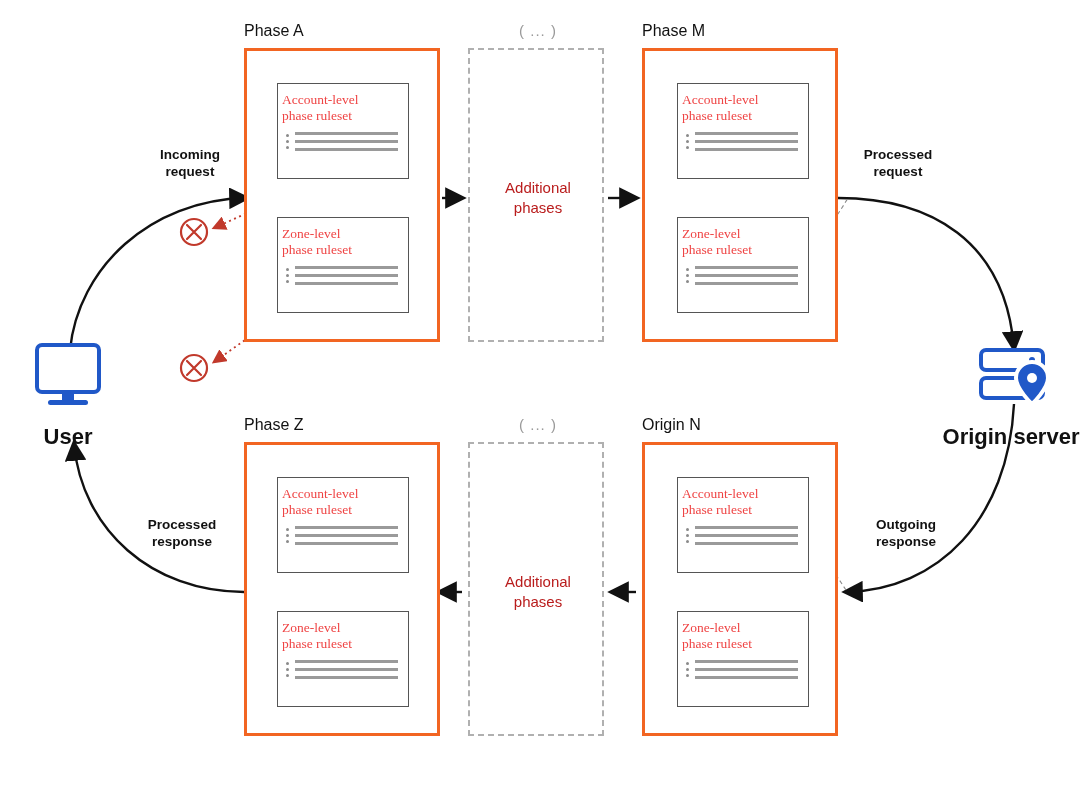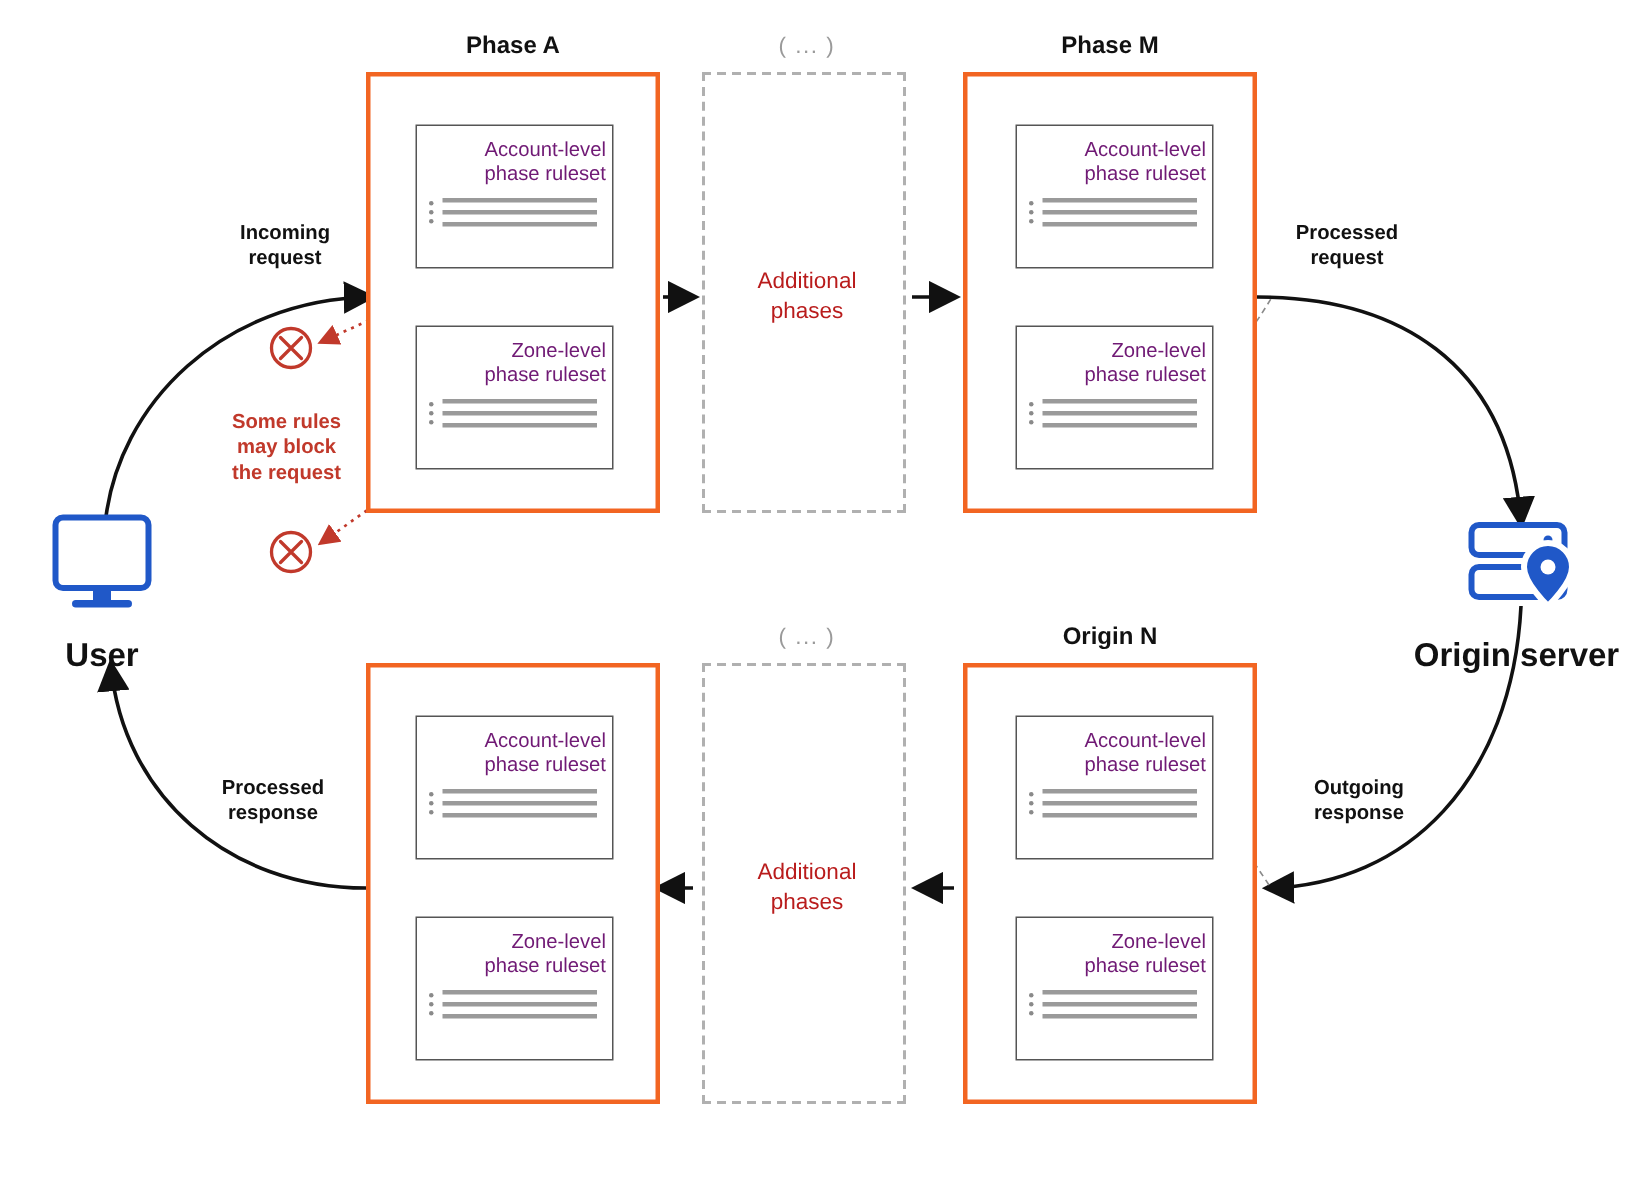--- a/index.html
+++ b/index.html
@@ -22,46 +22,47 @@
     position: absolute;
     left: 0;
     top: 0;
     width: 1092px;
     height: 792px;
     pointer-events: none;
   }
   .phase-title {
     position: absolute;
     font-size: 16px;
-    font-weight: bold;
+    font-weight: normal;
     color: #111111;
-    text-align: center;
+    text-align: left;
     white-space: nowrap;
   }
   .phase-box {
     position: absolute;
     border: 3px solid #f26522;
     box-sizing: border-box;
     background: #ffffff;
   }
   .phase-box.dashed {
     border: 2px dashed #b0b0b0;
   }
   .ruleset {
     position: absolute;
     border: 1px solid #555555;
     box-sizing: border-box;
     background: #ffffff;
   }
   .ruleset-label {
     font-size: 13.5px;
     line-height: 16px;
-    text-align: right;
-    color: #701a75;
+    text-align: left;
+    color: #ef4444;
     padding: 8px 4px 6px 4px;
+    font-family: Liberation Serif, serif;
   }
   .rule-lines {
     display: flex;
     align-items: center;
     padding: 2px 10px 8px 8px;
   }
   .dots {
     display: flex;
     flex-direction: column;
     justify-content: center;
@@ -205,20 +206,21 @@
       <rect x="981" y="378" width="62" height="20" rx="5" ry="5" fill="#ffffff" stroke="#2058c8" stroke-width="4"></rect>
       <circle cx="1032" cy="388" r="3" fill="#2058c8"></circle>
       <path d="M1032,362 a16,16 0 0 1 16,16 c0,11 -16,26 -16,26 c0,0 -16,-15 -16,-26 a16,16 0 0 1 16,-16 z" fill="#2058c8" stroke="#ffffff" stroke-width="4"></path>
       <circle cx="1032" cy="378" r="5" fill="#ffffff"></circle>
     </g>
   </svg>
 
   <div class="phase-title" style="left:244px; top:22px; width:196px;">Phase A</div>
   <div class="phase-title" style="left:642px; top:22px; width:196px;">Phase M</div>
   <div class="phase-title" style="left:642px; top:416px; width:196px;">Origin N</div>
+  <div class="phase-title" style="left:244px; top:416px; width:196px;">Phase Z</div>
 
   <div class="ellipsis-label" style="left:478px; top:22px;">( ... )</div>
   <div class="ellipsis-label" style="left:478px; top:416px;">( ... )</div>
 
   <div class="phase-box" style="left:244px; top:48px; width:196px; height:294px;">
     <div class="ruleset" style="left:30px; top:32px; width:132px; height:96px;">
       <div class="ruleset-label">
         <span>Account-level</span><br>
         <span>phase ruleset</span>
       </div>
@@ -403,23 +405,17 @@
     <span>Outgoing</span><br>
     <span>response</span>
   </div>
 
   <div class="edge-label" style="left:128px; top:516px; width:108px;">
     
     <span>Processed</span><br>
     <span>response</span>
   </div>
 
-  <div class="block-note" style="left:126px; top:272px; width:130px;">
-    
-    <span>Some rules</span><br>
-    <span>may block</span><br>
-    <span>the request</span>
-  </div>
 
   <div class="endpoint-label" style="left:18px; top:424px; width:100px;">User</div>
   <div class="endpoint-label" style="left:930px; top:424px; width:162px;">Origin server</div>
 
 </div>
 
 </body></html>

